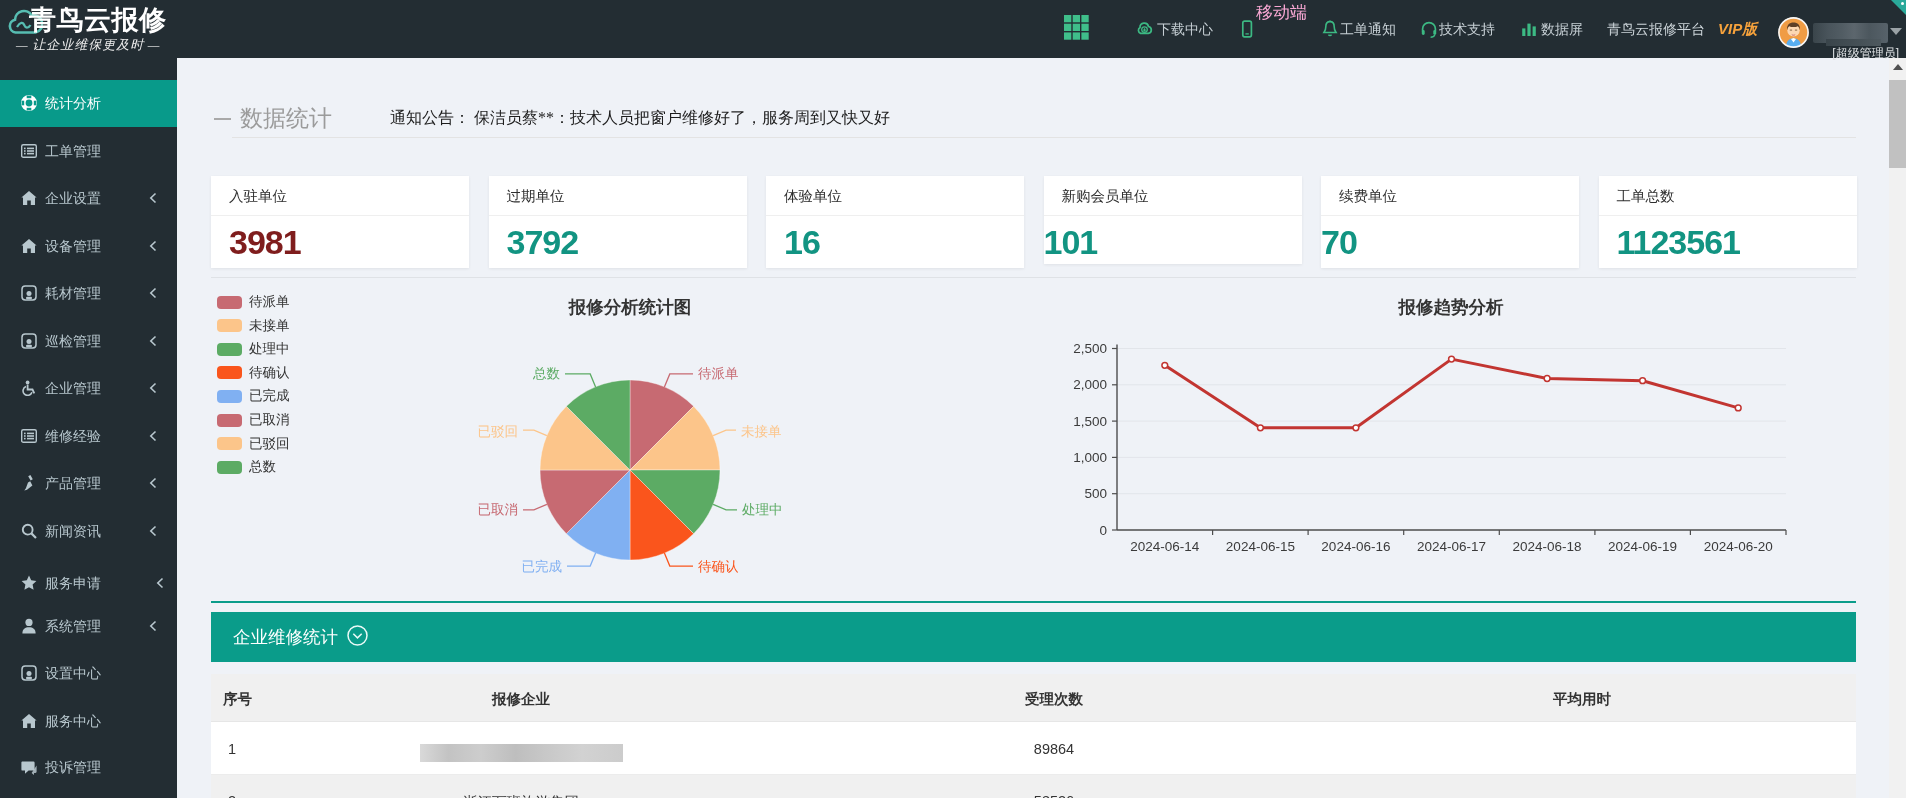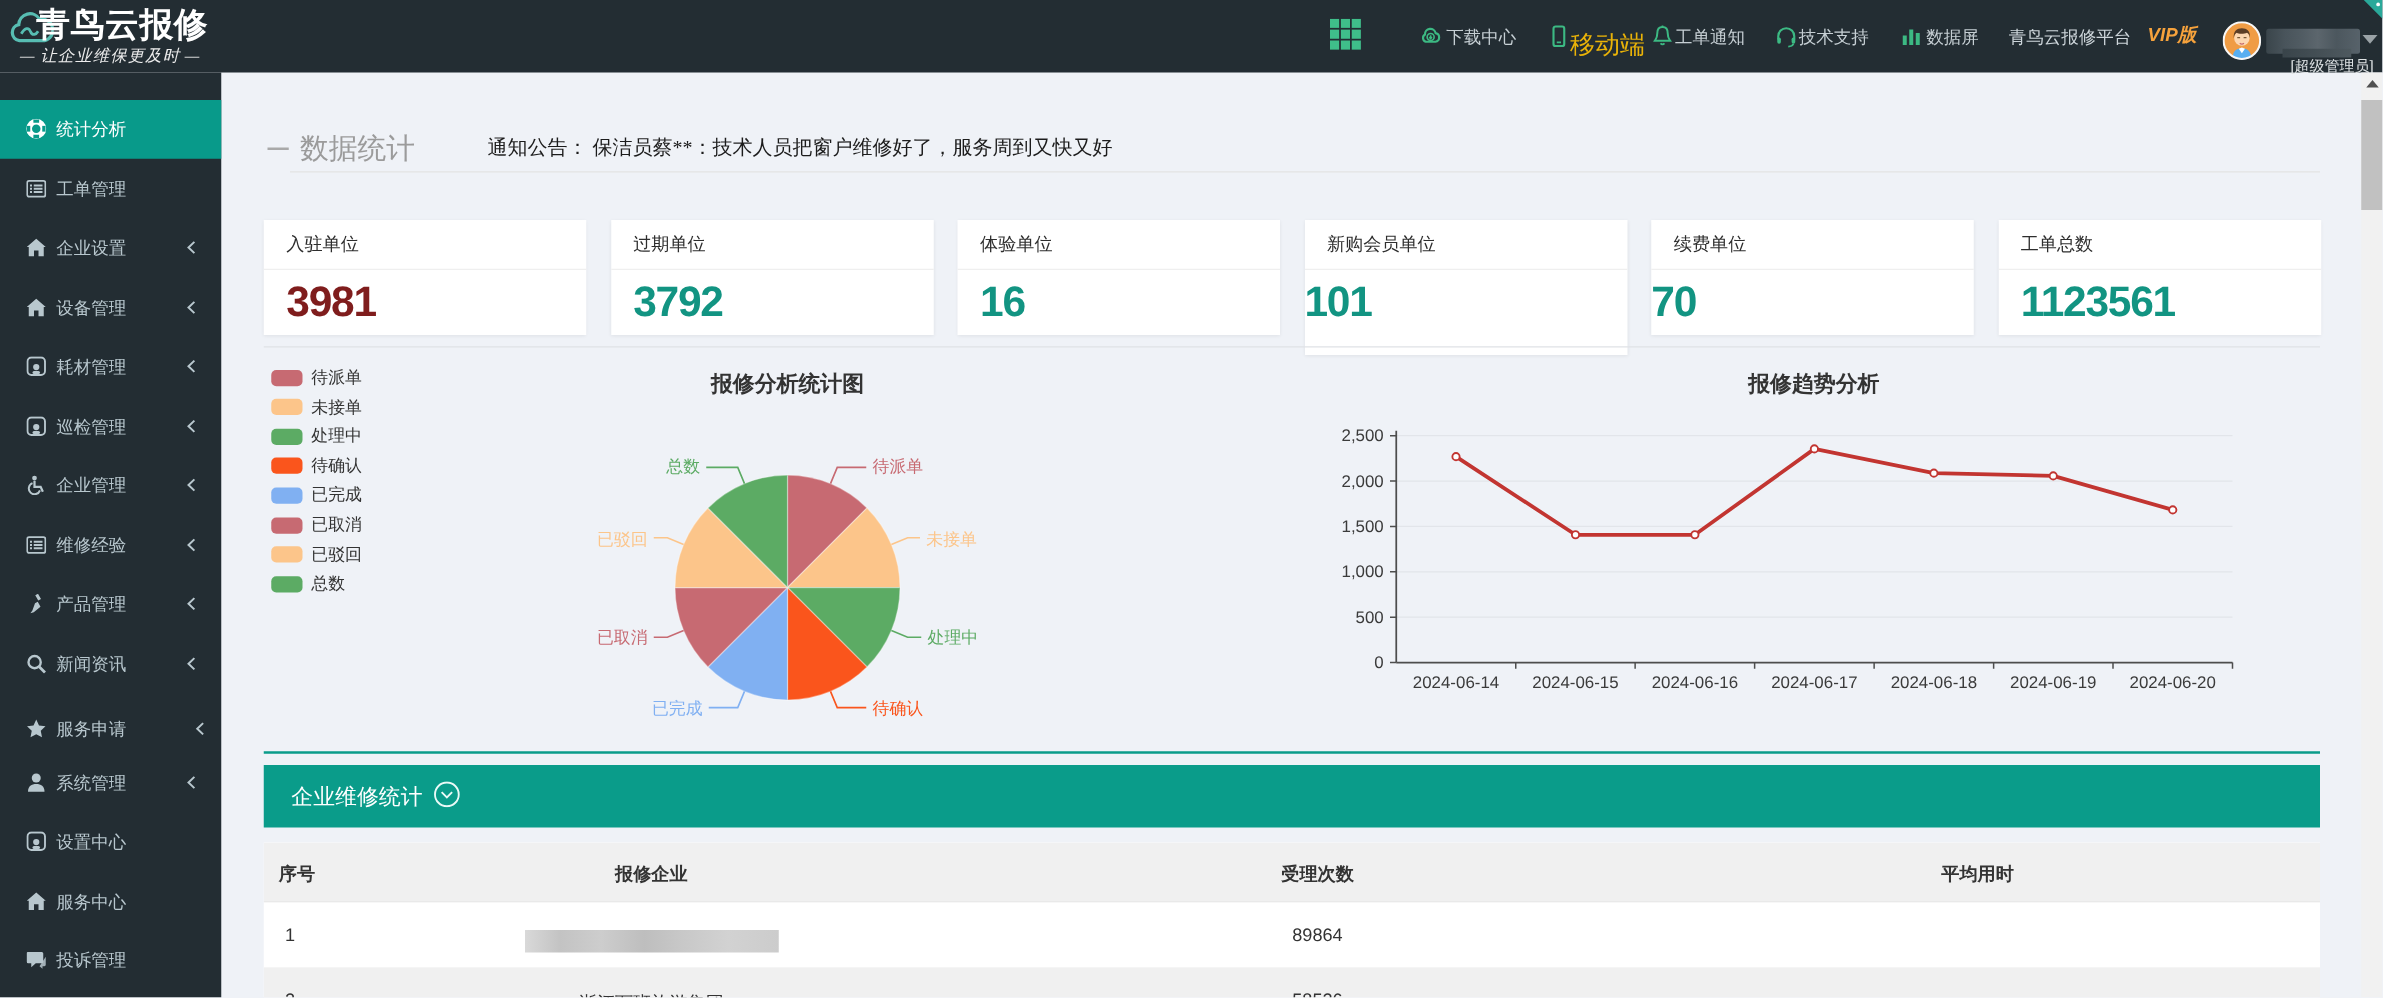--- a/index.html
+++ b/index.html
@@ -28,21 +28,21 @@
   <svg width="20" height="20" viewBox="0 0 20 20" style="position:absolute;left:1135px;top:19px">
       <path d="M5 8.6 A4.3 4.3 0 0 1 13.5 7.5 A3.5 3.5 0 0 1 13.3 14.4 L5.6 14.4 A3.2 3.2 0 0 1 5 8.6 Z" fill="none" stroke="#3cb983" stroke-width="1.7"></path>
       <circle cx="9.5" cy="10.6" r="2.8" fill="none" stroke="#3cb983" stroke-width="1.3"></circle>
       <path d="M9.5 9.2 L9.5 11.6 M8.4 10.7 L9.5 11.9 L10.6 10.7" fill="none" stroke="#3cb983" stroke-width="1.2"></path>
     </svg>
     <span style="position:absolute;left:1157px;top:21px;font-size:14px;color:#c6cfd4;line-height:16px">下载中心</span>
     <svg width="20" height="20" viewBox="0 0 20 20" style="position:absolute;left:1237px;top:19px">
       <rect x="5.8" y="2.2" width="8.6" height="15.6" rx="1.7" fill="none" stroke="#3cb983" stroke-width="1.7"></rect>
       <line x1="8.4" y1="14.9" x2="11.8" y2="14.9" stroke="#3cb983" stroke-width="1.3"></line>
     </svg>
-    <span style="position:absolute;left:1256px;top:28px;font-size:20px;color:#eab308;line-height:16px">移动端</span>
+    <span style="position:absolute;left:1256px;top:5px;font-size:17px;color:#f9a8d4;line-height:16px">移动端</span>
     <svg width="20" height="20" viewBox="0 0 20 20" style="position:absolute;left:1320px;top:19px">
       <path d="M10 2.6 C7 2.6 5.8 4.9 5.8 7.7 C5.8 11.3 4.5 12.5 3.9 13.5 L16.1 13.5 C15.5 12.5 14.2 11.3 14.2 7.7 C14.2 4.9 13 2.6 10 2.6 Z" fill="none" stroke="#3cb983" stroke-width="1.6"></path>
       <path d="M8.5 15.6 A1.7 1.7 0 0 0 11.5 15.6" fill="none" stroke="#3cb983" stroke-width="1.4"></path>
       <line x1="10" y1="1.4" x2="10" y2="2.6" stroke="#3cb983" stroke-width="1.4"></line>
     </svg>
     <span style="position:absolute;left:1340px;top:21px;font-size:14px;color:#c6cfd4;line-height:16px">工单通知</span>
     <svg width="20" height="20" viewBox="0 0 20 20" style="position:absolute;left:1419px;top:19px">
       <path d="M3.6 12.2 L3.6 10 A6.4 6.4 0 0 1 16.4 10 L16.4 12.2" fill="none" stroke="#3cb983" stroke-width="1.7"></path>
       <rect x="2.8" y="11" width="2.9" height="5" rx="1.4" fill="#3cb983"></rect>
       <rect x="14.3" y="11" width="2.9" height="5" rx="1.4" fill="#3cb983"></rect>
@@ -224,21 +224,21 @@
         <rect x="5" y="11.8" width="6" height="2.4" rx="1.2" fill="#b8c7ce"></rect>
       </svg>
       <span style="position:absolute;left:45px;top:50%;margin-top:-10px;font-size:14px;color:#b8c7ce;line-height:20px">设置中心</span>
     </div>
     <div style="position:absolute;left:0;top:639.00px;width:177px;height:47.5px;">
       <svg width="16" height="16" viewBox="0 0 16 16" style="position:absolute;left:21px;top:50%;margin-top:-8px">
         <path fill="#b8c7ce" d="M8 1 L15.6 7.6 L14 7.6 L14 15 L9.8 15 L9.8 10.4 L6.2 10.4 L6.2 15 L2 15 L2 7.6 L0.4 7.6 Z"></path>
       </svg>
       <span style="position:absolute;left:45px;top:50%;margin-top:-10px;font-size:14px;color:#b8c7ce;line-height:20px">服务中心</span>
     </div>
-    <div style="position:absolute;left:0;top:686.50px;width:177px;height:47.5px;">
+    <div style="position:absolute;left:0;top:686.50px;width:177px;height:47.5px;font-family:Liberation Serif, serif;">
       <svg width="16" height="16" viewBox="0 0 16 16" style="position:absolute;left:21px;top:50%;margin-top:-8px">
         <path fill="#b8c7ce" d="M1 1.6 L12.4 1.6 A1.2 1.2 0 0 1 13.6 2.8 L13.6 9.4 A1.2 1.2 0 0 1 12.4 10.6 L7.6 10.6 L4 13.8 L4 10.6 L1.6 10.6 A1.2 1.2 0 0 1 0.4 9.4 L0.4 2.8 A1.2 1.2 0 0 1 1 1.6 Z"></path>
         <path fill="#b8c7ce" d="M15.6 5.4 L15.6 11.8 A1.1 1.1 0 0 1 14.5 12.9 L13 12.9 L13 14.9 L10.6 12.9 Z" opacity="0.85"></path>
       </svg>
       <span style="position:absolute;left:45px;top:50%;margin-top:-10px;font-size:14px;color:#b8c7ce;line-height:20px">投诉管理</span>
     </div>
   </div>
 
 <div style="position:absolute;left:214px;top:118px;width:17px;height:2px;background:#a9a9a9"></div>
 <div style="position:absolute;left:240px;top:103px;font-size:23px;color:#9b9b9b">数据统计</div>
@@ -250,21 +250,21 @@
 <div style="padding-left:18px;font-size:34px;font-weight:bold;color:#7f1d1d;letter-spacing:-1px;line-height:52px">3981</div>
 </div>
 <div style="position:absolute;left:488.5px;top:176px;width:258.3px;height:92px;background:#fff;box-shadow:0 1px 3px rgba(0,0,0,.07)">
 <div style="height:40px;line-height:41px;padding-left:18px;font-size:14.5px;color:#2e2e2e;border-bottom:1px solid #efefef">过期单位</div>
 <div style="padding-left:18px;font-size:34px;font-weight:bold;color:#129482;letter-spacing:-1px;line-height:52px">3792</div>
 </div>
 <div style="position:absolute;left:766.0px;top:176px;width:258.3px;height:92px;background:#fff;box-shadow:0 1px 3px rgba(0,0,0,.07)">
 <div style="height:40px;line-height:41px;padding-left:18px;font-size:14.5px;color:#2e2e2e;border-bottom:1px solid #efefef">体验单位</div>
 <div style="padding-left:18px;font-size:34px;font-weight:bold;color:#129482;letter-spacing:-1px;line-height:52px">16</div>
 </div>
-<div style="position:absolute;left:1043.5px;top:176px;width:258.3px;height:108px;background:#fff;box-shadow:0 1px 3px rgba(0,0,0,.07)">
+<div style="position:absolute;left:1043.5px;top:176px;width:258.3px;height:88px;background:#fff;box-shadow:0 1px 3px rgba(0,0,0,.07)">
 <div style="height:40px;line-height:41px;padding-left:18px;font-size:14.5px;color:#2e2e2e;border-bottom:1px solid #efefef">新购会员单位</div>
 <div style="font-size:34px;font-weight:bold;color:#129482;letter-spacing:-1px;line-height:52px">101</div>
 </div>
 <div style="position:absolute;left:1321.0px;top:176px;width:258.3px;height:92px;background:#fff;box-shadow:0 1px 3px rgba(0,0,0,.07)">
 <div style="height:40px;line-height:41px;padding-left:18px;font-size:14.5px;color:#2e2e2e;border-bottom:1px solid #efefef">续费单位</div>
 <div style="font-size:34px;font-weight:bold;color:#129482;letter-spacing:-1px;line-height:52px">70</div>
 </div>
 <div style="position:absolute;left:1598.5px;top:176px;width:258.3px;height:92px;background:#fff;box-shadow:0 1px 3px rgba(0,0,0,.07)">
 <div style="height:40px;line-height:41px;padding-left:18px;font-size:14.5px;color:#2e2e2e;border-bottom:1px solid #efefef">工单总数</div>
 <div style="padding-left:18px;font-size:34px;font-weight:bold;color:#129482;letter-spacing:-1px;line-height:52px">1123561</div>

